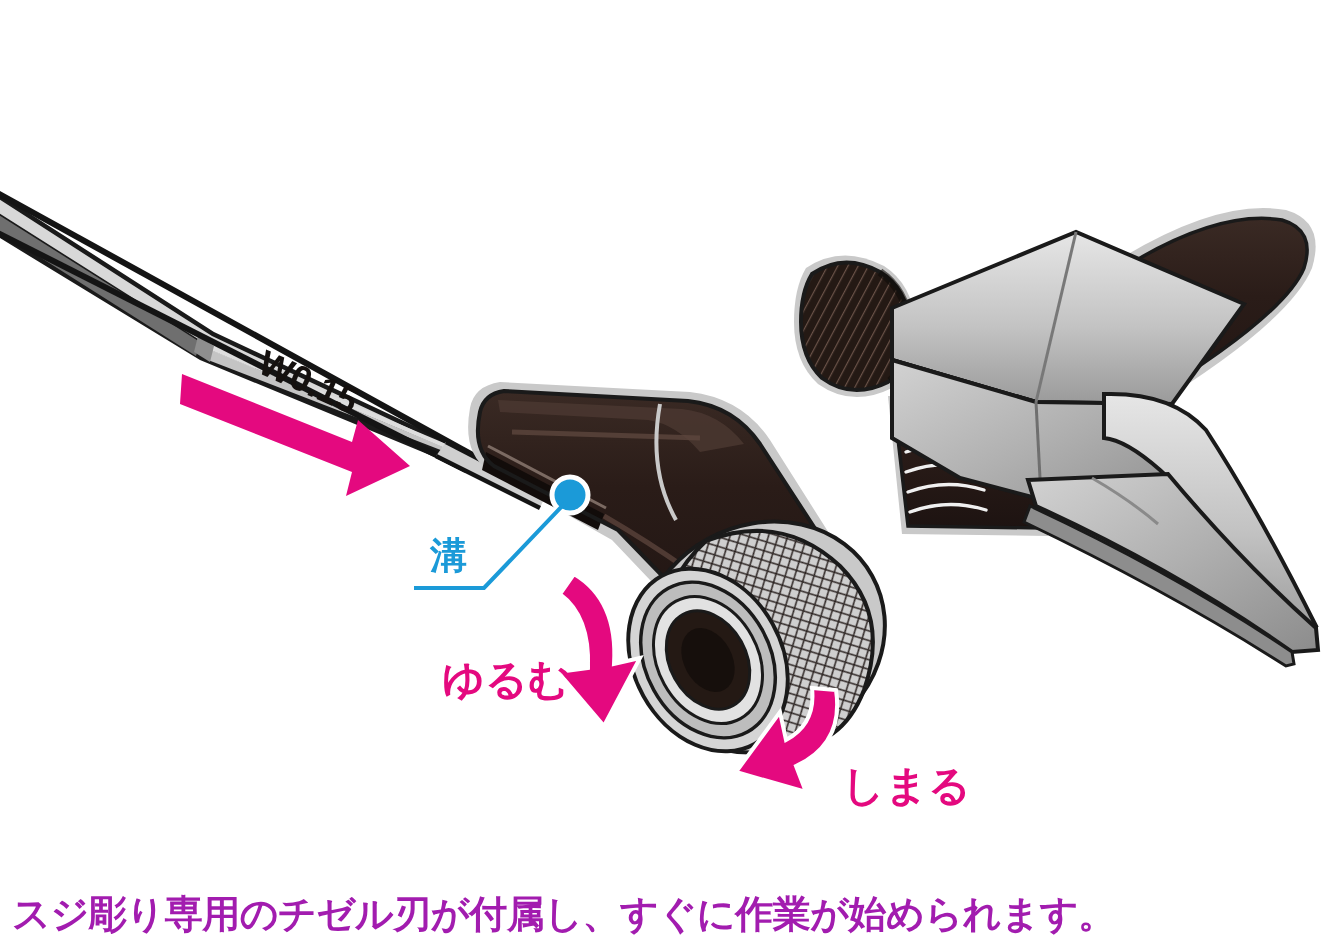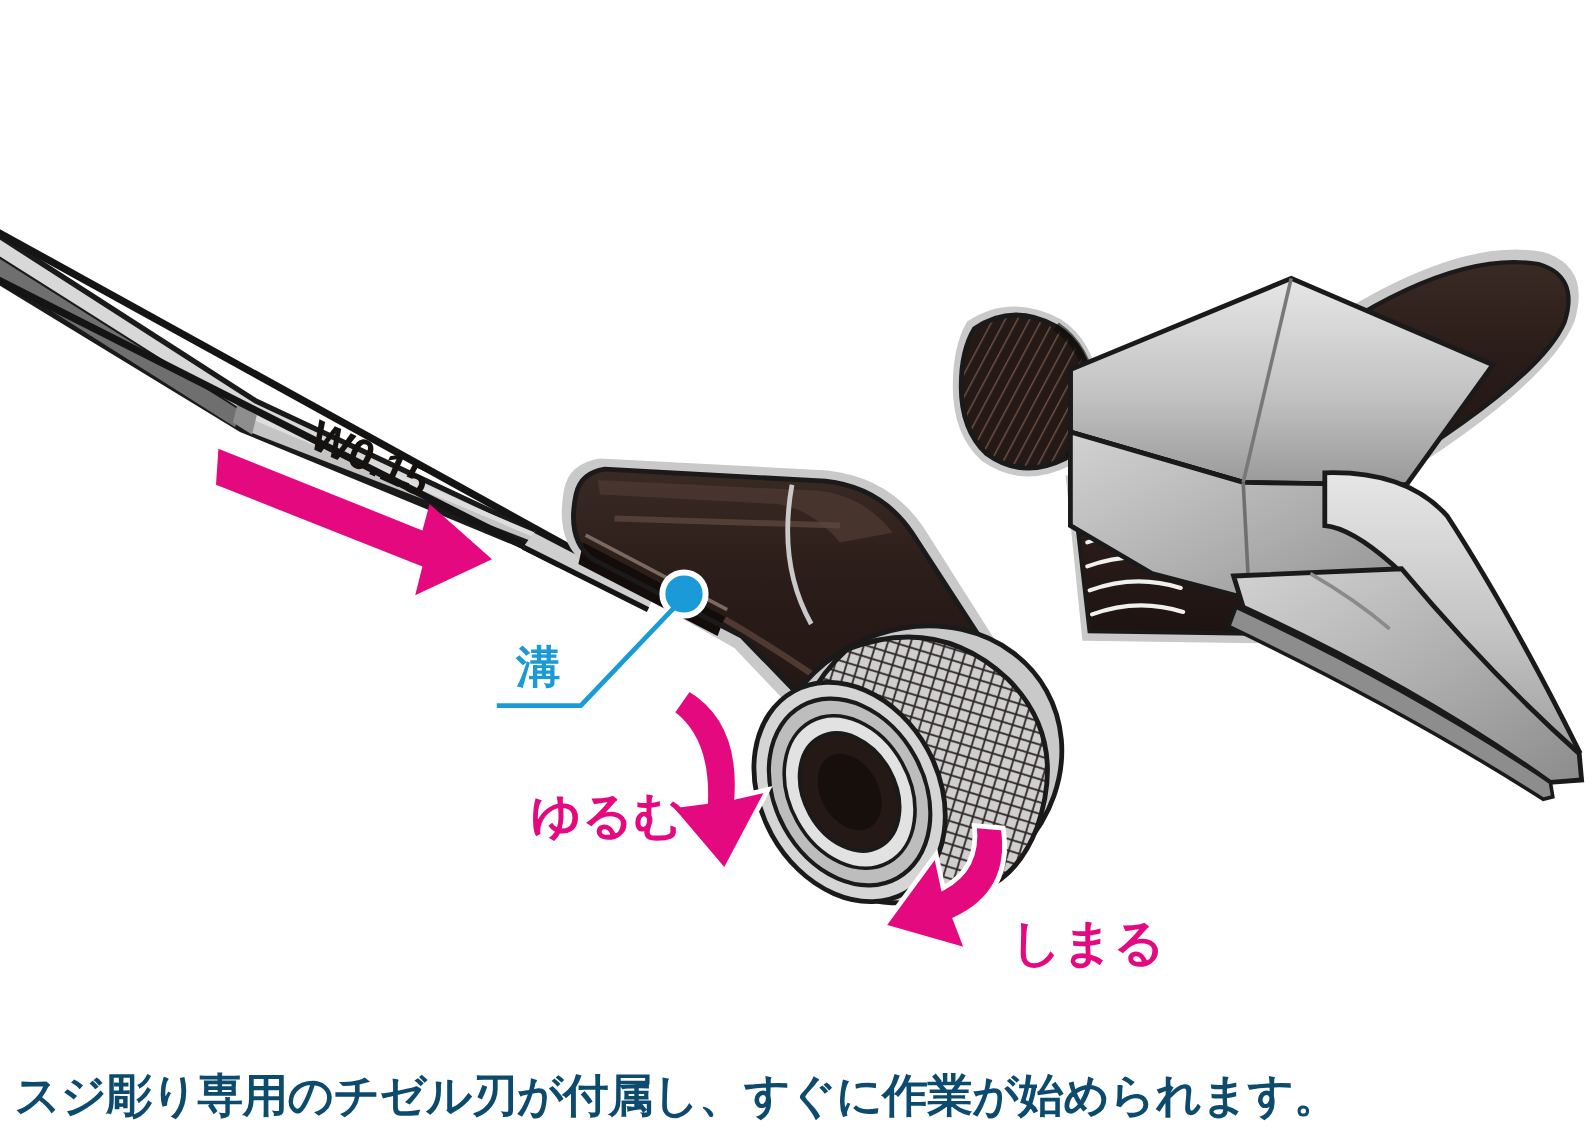--- a/index.html
+++ b/index.html
@@ -52,21 +52,21 @@
 
   
   #bottom-caption {
     position: absolute;
     left: 12px;
     top: 895px;
     width: 1300px;
     height: 52px;
   }
   #bottom-caption-text {
-    color: #0c4a6e;
+    color: #a21caf;
     font-size: 38px;
     font-weight: bold;
     line-height: 1.05;
     letter-spacing: -0.5px;
     white-space: nowrap;
     text-shadow:
        1px 0 0 #ffffff, -1px 0 0 #ffffff,
        0 1px 0 #ffffff, 0 -1px 0 #ffffff;
   }
 

